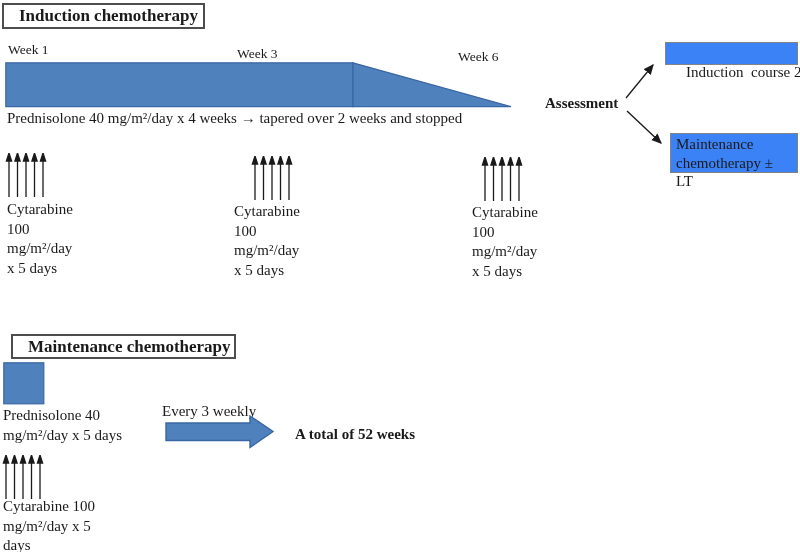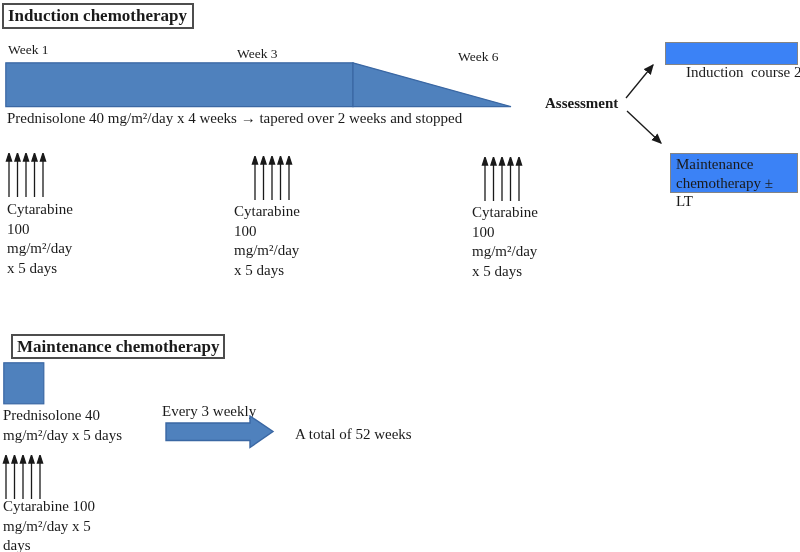--- a/index.html
+++ b/index.html
@@ -3,21 +3,21 @@
 <meta charset="utf-8">
 <style>
   html,body{margin:0;padding:0;background:#ffffff;}
   .canvas{
     position:relative;width:800px;height:552px;background:#ffffff;overflow:hidden;
     font-family:"Liberation Serif","DejaVu Serif",serif;color:#1a1a1a;
   }
   .abs{position:absolute;}
   .title-box{
     position:absolute;border:2px solid #4d4d4d;background:#ffffff;
-    display:flex;align-items:center;padding-left:4px;
+    display:flex;align-items:center;padding-left:15px;
     font-weight:bold;font-size:17px;white-space:nowrap;
   }
   .outcome-box{
     position:absolute;border:1px solid #848484;background:#3b82f6;
     font-size:15px;padding:1px 5px;line-height:18.5px;
   }
   .week-label{position:absolute;font-size:13.5px;white-space:nowrap;text-align:center;}
   .body-text{position:absolute;font-size:15px;white-space:nowrap;}
   .multiline div{font-size:15px;line-height:19.5px;white-space:nowrap;}
   .bold{font-weight:bold;}
@@ -124,21 +124,21 @@
         <path d="M0,0 L8,3.5 L0,7 z" fill="#1a1a1a"></path>
       </marker>
     </defs>
     <line x1="3" y1="3" x2="37" y2="35" stroke="#1a1a1a" stroke-width="1.3" marker-end="url(#ah2)"></line>
   </svg>
 
   <div class="outcome-box pre" style="left:665px;top:42px;width:121px;height:19px;line-height:19px;">
     <span class="pre">Induction  course 2</span>
   </div>
 
-  <div class="outcome-box" style="left:670px;top:133px;width:116px;height:36px;margin-top:20px;">
+  <div class="outcome-box" style="left:670px;top:133px;width:116px;height:36px;">
     <span>Maintenance chemotherapy ± LT</span>
   </div>
 
   <div class="title-box" style="left:11px;top:334px;width:206px;height:21px;">
     <span>Maintenance chemotherapy</span>
   </div>
 
   <svg class="abs" style="left:3px;top:362px;" width="42" height="43" viewBox="0 0 42 43">
     <rect x="0.8" y="0.8" width="40" height="41" stroke="#3a67a3" stroke-width="1.2" fill="#4f81bd"></rect>
   </svg>
@@ -147,21 +147,21 @@
     <div>Prednisolone 40</div>
     <div>mg/m²/day x 5 days</div>
   </div>
 
   <div class="body-text" style="left:162px;top:403px;">Every 3 weekly</div>
 
   <svg class="abs" style="left:165px;top:415px;" width="110" height="34" viewBox="0 0 110 34">
     <polygon points="1,8 85,8 85,1 108,16.5 85,32.5 85,25.5 1,25.5" stroke="#3a67a3" stroke-width="1.4" fill="#4f81bd"></polygon>
   </svg>
 
-  <div class="body-text" style="left:295px;top:426px;">A total of 52 weeks</div>
+  <div class="body-text" style="left:295px;top:426px;font-weight:bold;">A total of 52 weeks</div>
 
   <svg class="abs" style="left:2px;top:455px;" width="42" height="45" viewBox="0 0 42 45">
     <g stroke="#1a1a1a" stroke-width="1.3" fill="#1a1a1a">
       <line x1="4" y1="44" x2="4" y2="7"></line>
         <polygon points="4,0 1.4,8 6.6,8"></polygon>
       <line x1="12.5" y1="44" x2="12.5" y2="7"></line>
         <polygon points="12.5,0 9.9,8 15.1,8"></polygon>
       <line x1="21" y1="44" x2="21" y2="7"></line>
         <polygon points="21,0 18.4,8 23.6,8"></polygon>
       <line x1="29.5" y1="44" x2="29.5" y2="7"></line>

